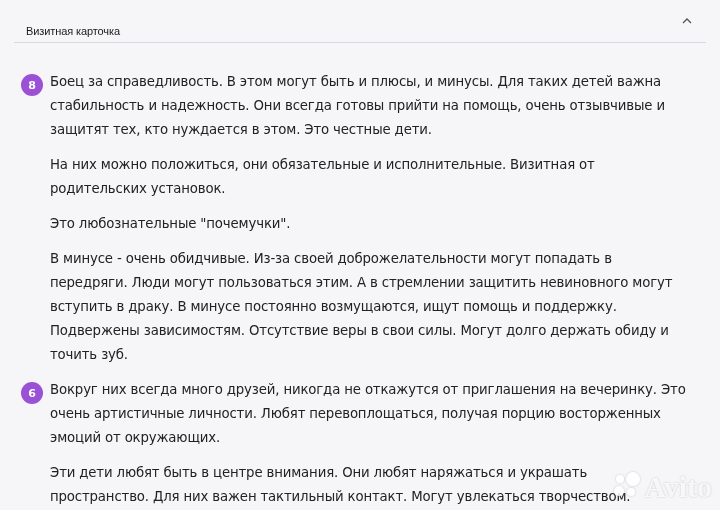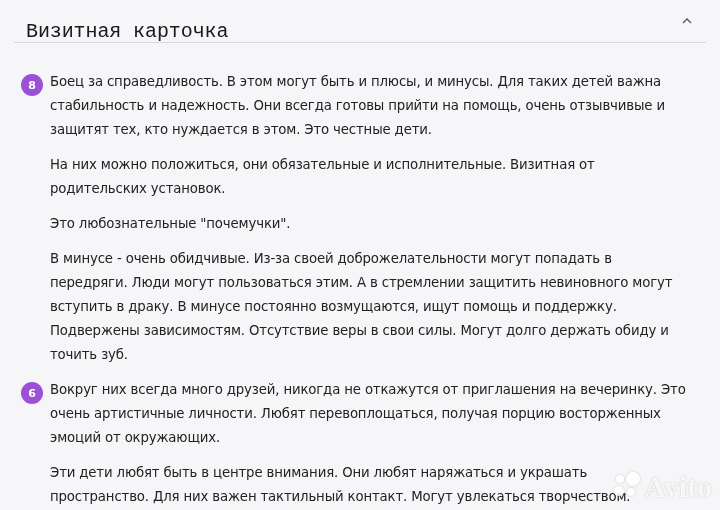--- a/index.html
+++ b/index.html
@@ -10,22 +10,22 @@
       color: #1f1f1f;
       position: relative;
     }
     .header {
       position: absolute; left: 14px; right: 14px; top: 0;
       height: 42px;
       border-bottom: 1px solid #d9d8de;
       display: flex; align-items: center; justify-content: space-between;
     }
     .header-title {
-      font-family: Liberation Mono, monospace;
-      font-size: 20px; color: #1a1a1a;
+      font-family: Liberation Sans, sans-serif;
+      font-size: 11px; color: #1a1a1a;
       margin-left: 12px;
       letter-spacing: -0.1px;
       margin-top: 20px;
     }
     .chevron {
       width: 10px; height: 10px; margin-right: 14px; position: relative;
       cursor: pointer;
     }
     .chevron svg { display: block; }
     .content { position: absolute; left: 0; top: 70px; right: 0; }

